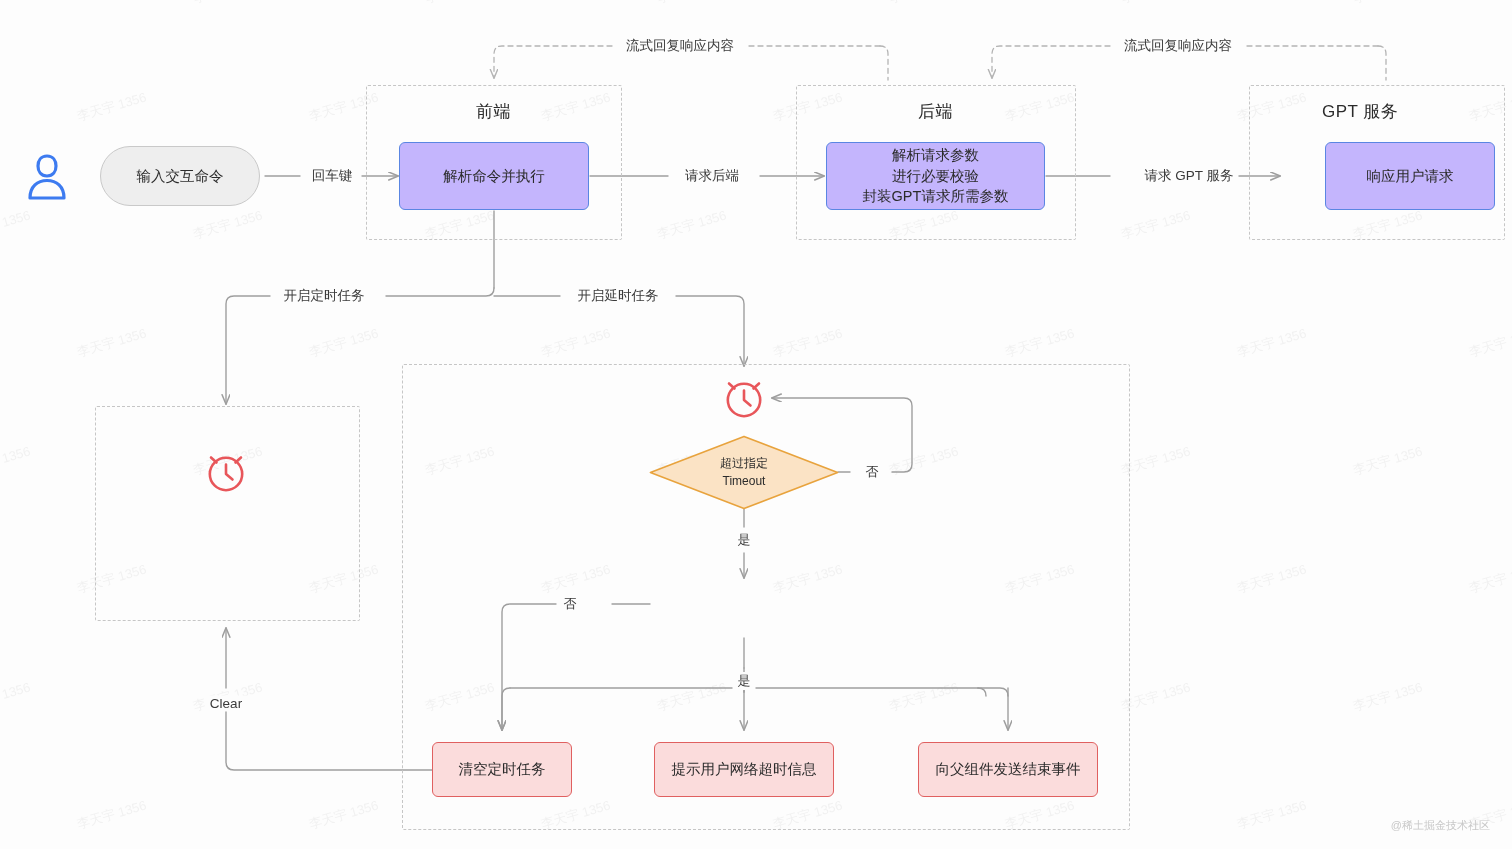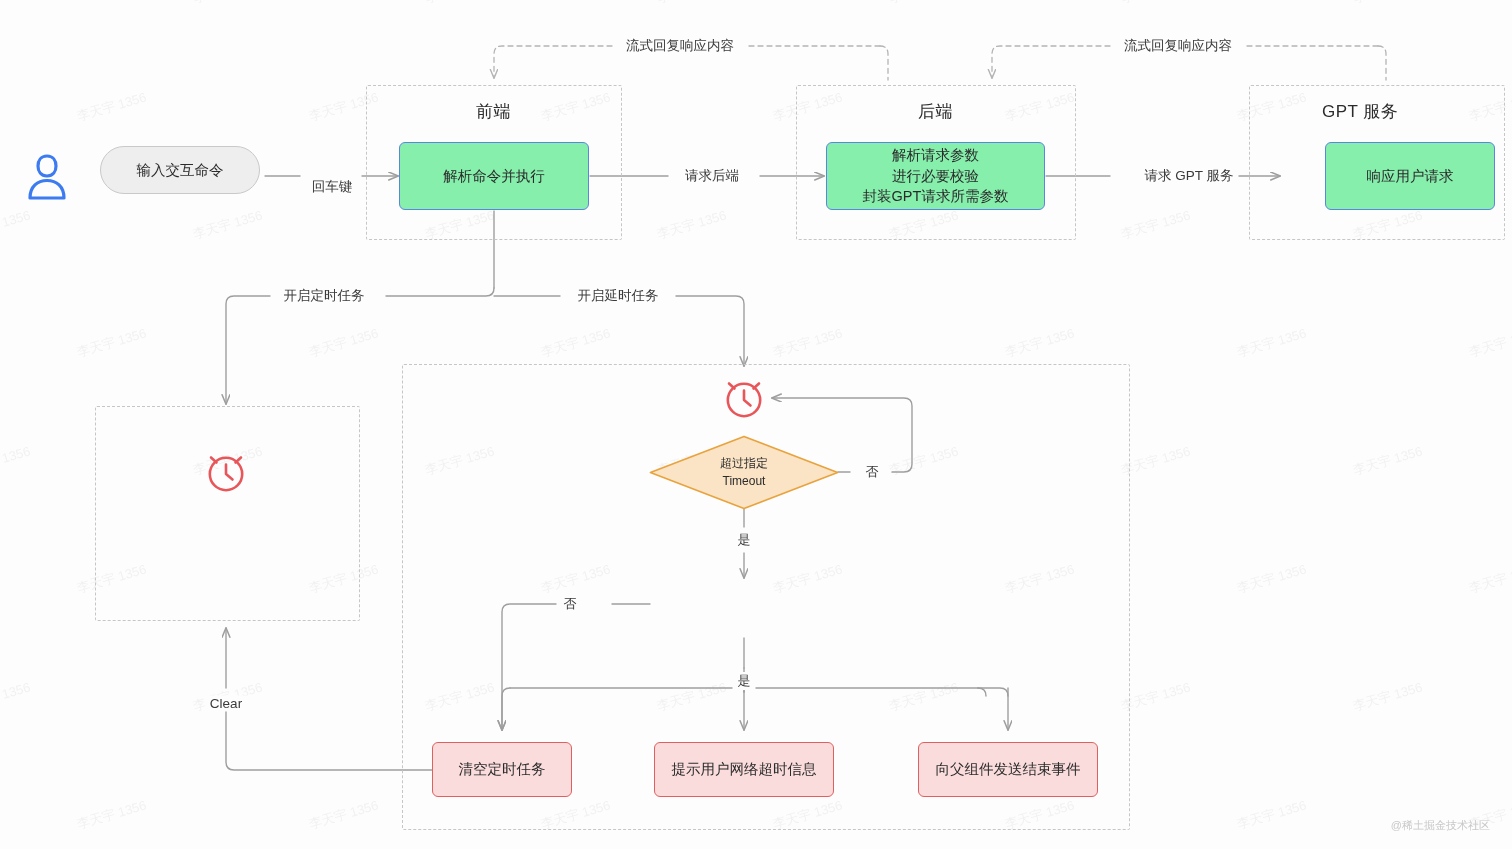--- a/index.html
+++ b/index.html
@@ -49,21 +49,21 @@
     white-space: nowrap;
   }
   
   .pill {
     background: #eeeeee;
     border: 1px solid #c9c9c9;
     border-radius: 40px;
     font-size: 14.5px;
   }
   .proc-blue {
-    background: #86efac;
+    background: #c4b5fd;
     border: 1.6px solid #5a86e2;
     border-radius: 6px;
     font-size: 14.5px;
     flex-direction: column;
   }
   .proc-blue .ln { display:block; }
   .proc-red {
     background: #fbdcdc;
     border: 1.6px solid #e06060;
     border-radius: 6px;
@@ -282,21 +282,21 @@
 
   <div class="icon-box" style="left:721px; top:372px;">
     <svg width="46" height="50" viewBox="0 0 46 50" fill="none" stroke="#e8565a" stroke-width="2.6" stroke-linecap="round" stroke-linejoin="round">
       <circle cx="23" cy="28" r="16.2"></circle>
       <path d="M8,11.5 L13.5,16.5"></path>
       <path d="M38,11.5 L32.5,16.5"></path>
       <path d="M23,18.5 L23,28 L29.5,33.5"></path>
     </svg>
   </div>
 
-  <div class="node pill" style="left:100px; top:146px; width:160px; height:48px;">输入交互命令</div>
+  <div class="node pill" style="left:100px; top:146px; width:160px; height:60px;">输入交互命令</div>
 
   <div class="node proc-blue" style="left:399px; top:142px; width:190px; height:68px;">解析命令并执行</div>
 
   <div class="node proc-blue" style="left:826px; top:142px; width:219px; height:68px;">
     <div>
       <span class="ln">解析请求参数</span>
       <span class="ln">进行必要校验</span>
       <span class="ln">封装GPT请求所需参数</span>
     </div>
   </div>
@@ -314,21 +314,21 @@
     <svg width="190" height="75" viewBox="0 0 190 75">
       <polygon points="95,1.4 188.6,37.5 95,73.6 1.4,37.5" fill="#fbe3c5" stroke="#e8a33d" stroke-width="1.6" stroke-linejoin="round"></polygon>
     </svg>
     <div class="diamond-label">
       <span>超过指定</span>
       <span>Timeout</span>
     </div>
   </div>
 
 
-  <div class="edge-label" style="left:332px; top:187px;">回车键</div>
+  <div class="edge-label" style="left:332px; top:176px;">回车键</div>
   <div class="edge-label" style="left:712px; top:176px;">请求后端</div>
   <div class="edge-label" style="left:1189px; top:176px;">请求 GPT 服务</div>
 
   <div class="edge-label" style="left:680px; top:46px;">流式回复响应内容</div>
   <div class="edge-label" style="left:1178px; top:46px;">流式回复响应内容</div>
 
   <div class="edge-label" style="left:324px; top:296px;">开启定时任务</div>
   <div class="edge-label" style="left:618px; top:296px;">开启延时任务</div>
 
   <div class="edge-label small" style="left:872px; top:472px;">否</div>

